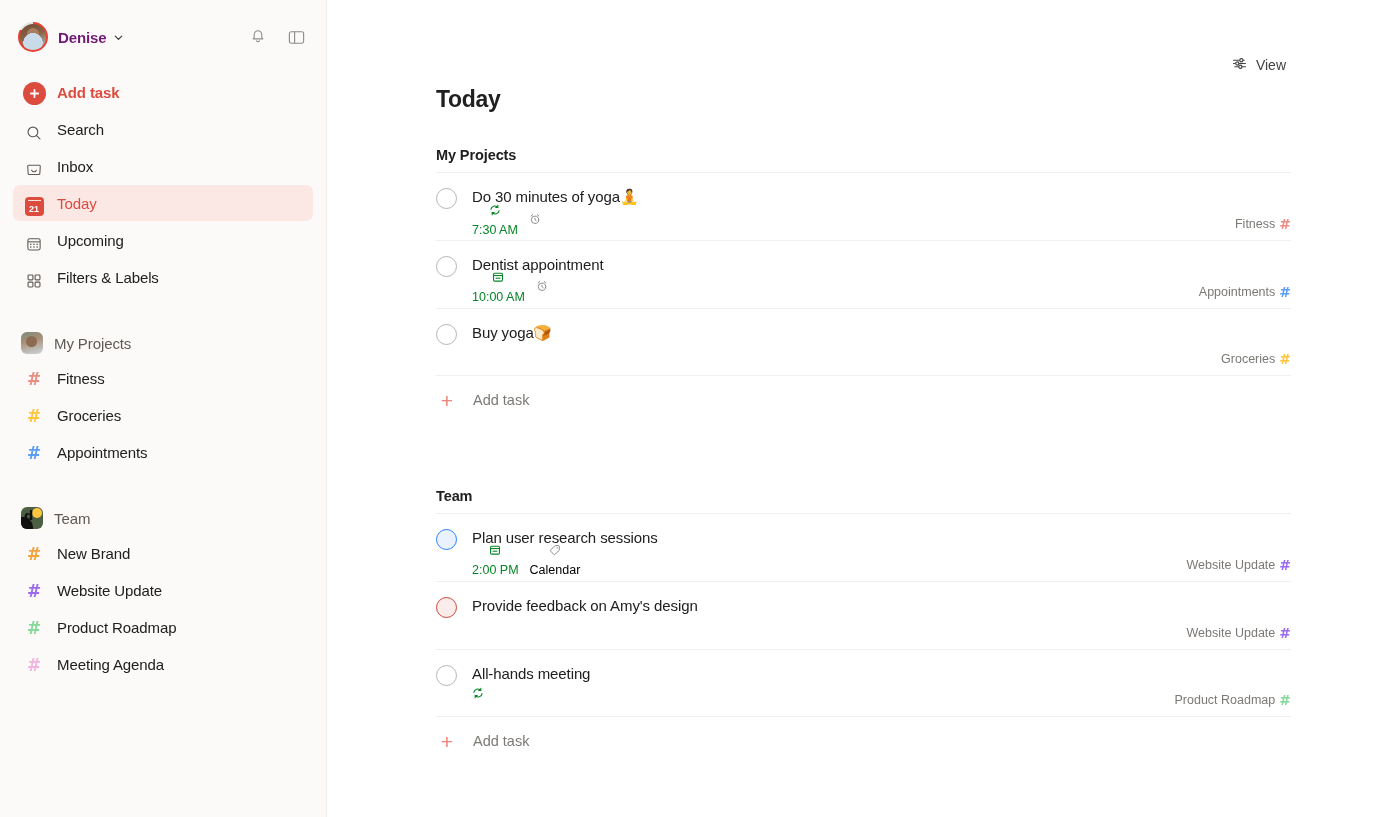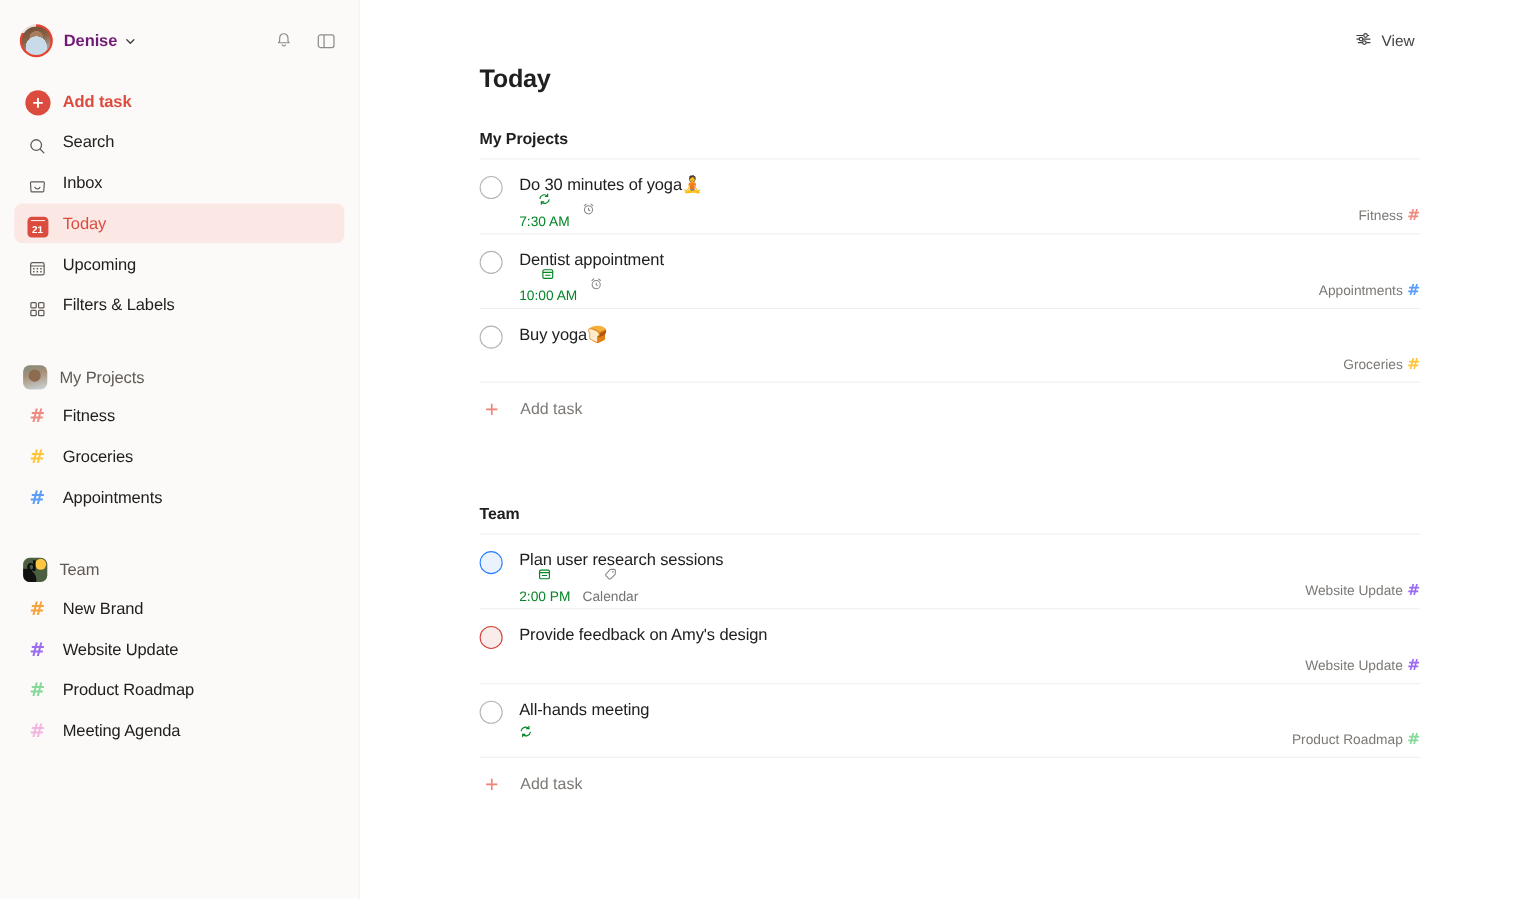--- a/index.html
+++ b/index.html
@@ -162,21 +162,21 @@
   
   .main {
     flex: 1; height: 817px;
     background: #fff;
     position: relative;
     overflow: hidden;
   }
   .main-inner {
     width: 855px;
     margin-left: 109px;
-    padding-top: 24px;
+    padding-top: 52px;
   }
   .view-row {
     display: flex; justify-content: flex-end;
     height: 26px; align-items: center;
   }
   .view-btn {
     display: flex; align-items: center; gap: 8px;
     color: #444140; font-size: 14px; cursor: pointer;
     padding: 3px 5px; border-radius: 5px;
   }
@@ -212,21 +212,21 @@
   }
   .task-emoji { font-family: "DejaVu Sans", sans-serif; }
   .task-meta {
     display: flex; align-items: center; gap: 5px;
     margin-top: 5px; height: 17px;
   }
   .meta-chunk {
     display: inline-flex; align-items: center; gap: 4px;
     font-size: 12.5px; color: #058527; flex-direction: column;
   }
-  .meta-chunk.gray { color: #737373; margin-left: 6px; }
+  .meta-chunk.gray { color: #000000; margin-left: 6px; }
   .proj-tag {
     position: absolute; right: 0; bottom: 8px;
     display: flex; align-items: center; gap: 4px;
     font-size: 12.5px; color: #7c7975;
   }
   .proj-tag .ph { font-weight: bold; font-size: 14px;
     font-family: "DejaVu Sans", sans-serif; }
   .task.last { border-bottom: 1px solid #f0efee; }
   .add-task-row {
     display: flex; align-items: center;

